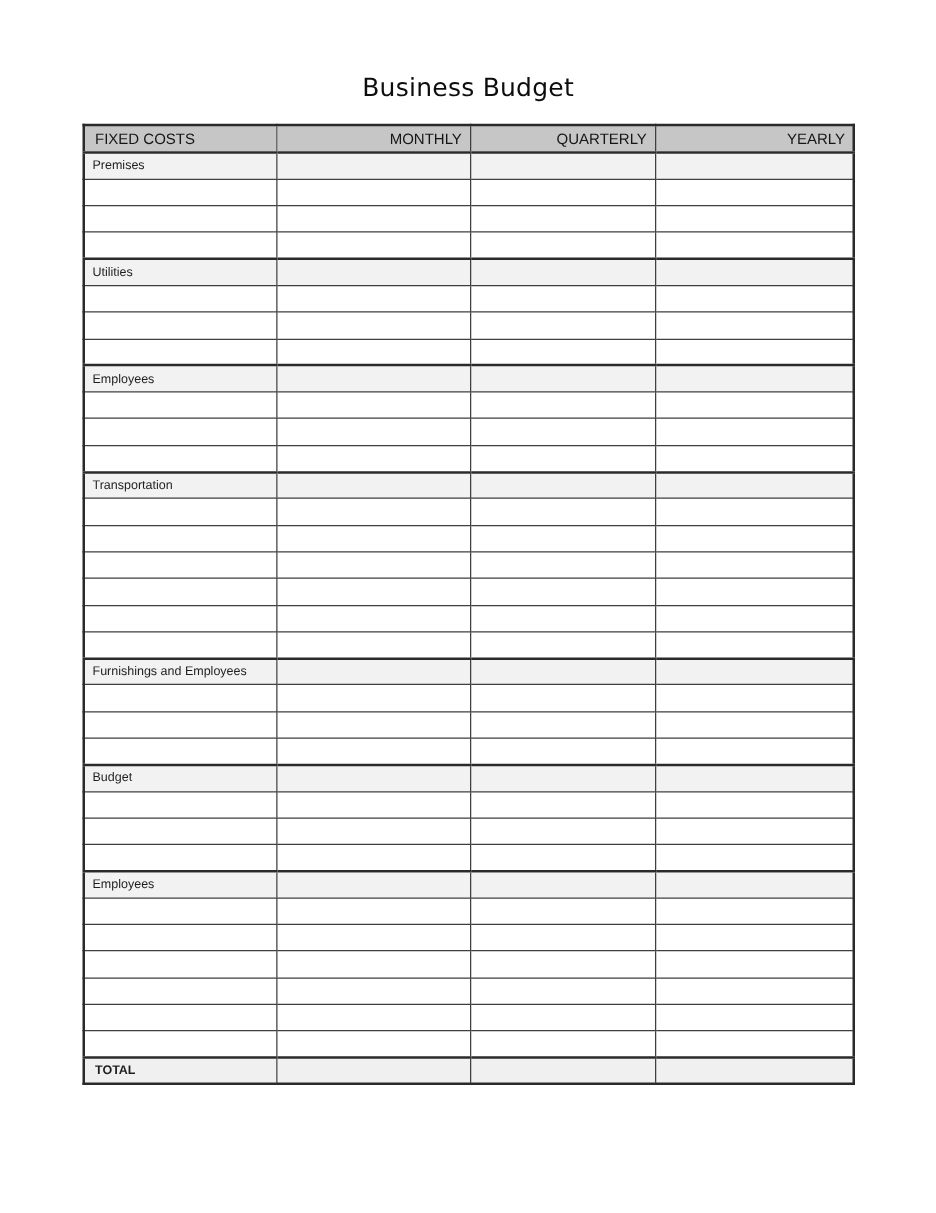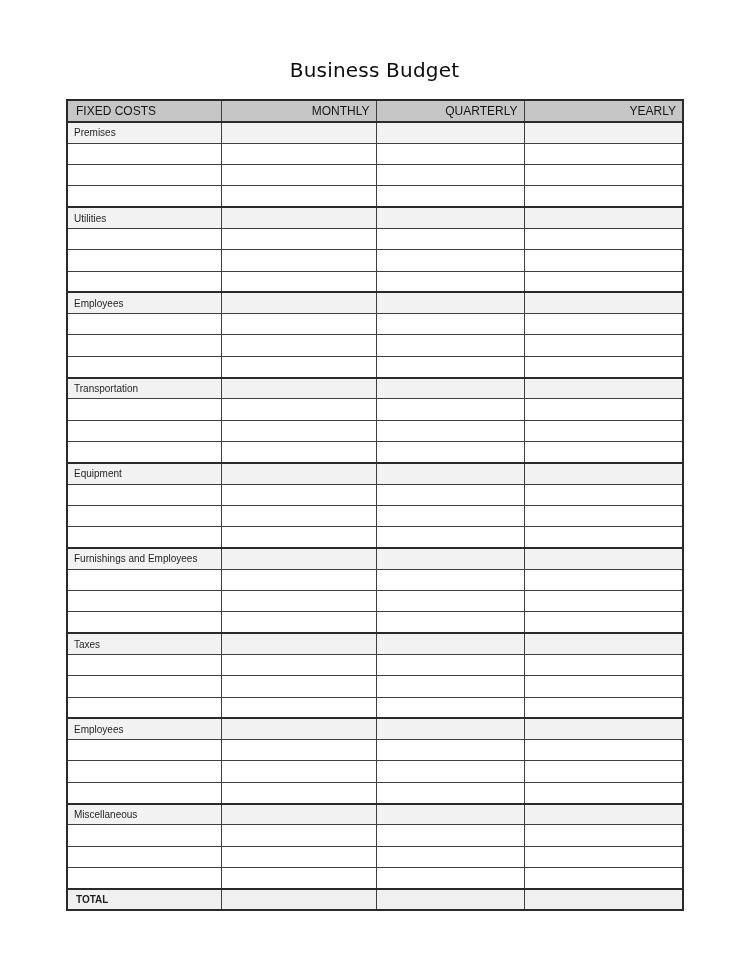--- a/index.html
+++ b/index.html
@@ -189,26 +189,20 @@
           <td></td>
           <td></td>
           <td></td>
         </tr>
         <tr>
           <td></td>
           <td></td>
           <td></td>
           <td></td>
         </tr>
-        <tr class="section-row">
-          <td class="label-cell">Equipment</td>
-          <td></td>
-          <td></td>
-          <td></td>
-        </tr>
         <tr>
           <td></td>
           <td></td>
           <td></td>
           <td></td>
         </tr>
         <tr>
           <td></td>
           <td></td>
           <td></td>
@@ -238,21 +232,21 @@
           <td></td>
           <td></td>
         </tr>
         <tr>
           <td></td>
           <td></td>
           <td></td>
           <td></td>
         </tr>
         <tr class="section-row">
-          <td class="label-cell">Taxes</td>
+          <td class="label-cell">Budget</td>
           <td></td>
           <td></td>
           <td></td>
         </tr>
         <tr>
           <td></td>
           <td></td>
           <td></td>
           <td></td>
         </tr>
@@ -281,26 +275,20 @@
           <td></td>
         </tr>
         <tr>
           <td></td>
           <td></td>
           <td></td>
           <td></td>
         </tr>
         <tr>
           <td></td>
-          <td></td>
-          <td></td>
-          <td></td>
-        </tr>
-        <tr class="section-row">
-          <td class="label-cell">Miscellaneous</td>
           <td></td>
           <td></td>
           <td></td>
         </tr>
         <tr>
           <td></td>
           <td></td>
           <td></td>
           <td></td>
         </tr>

